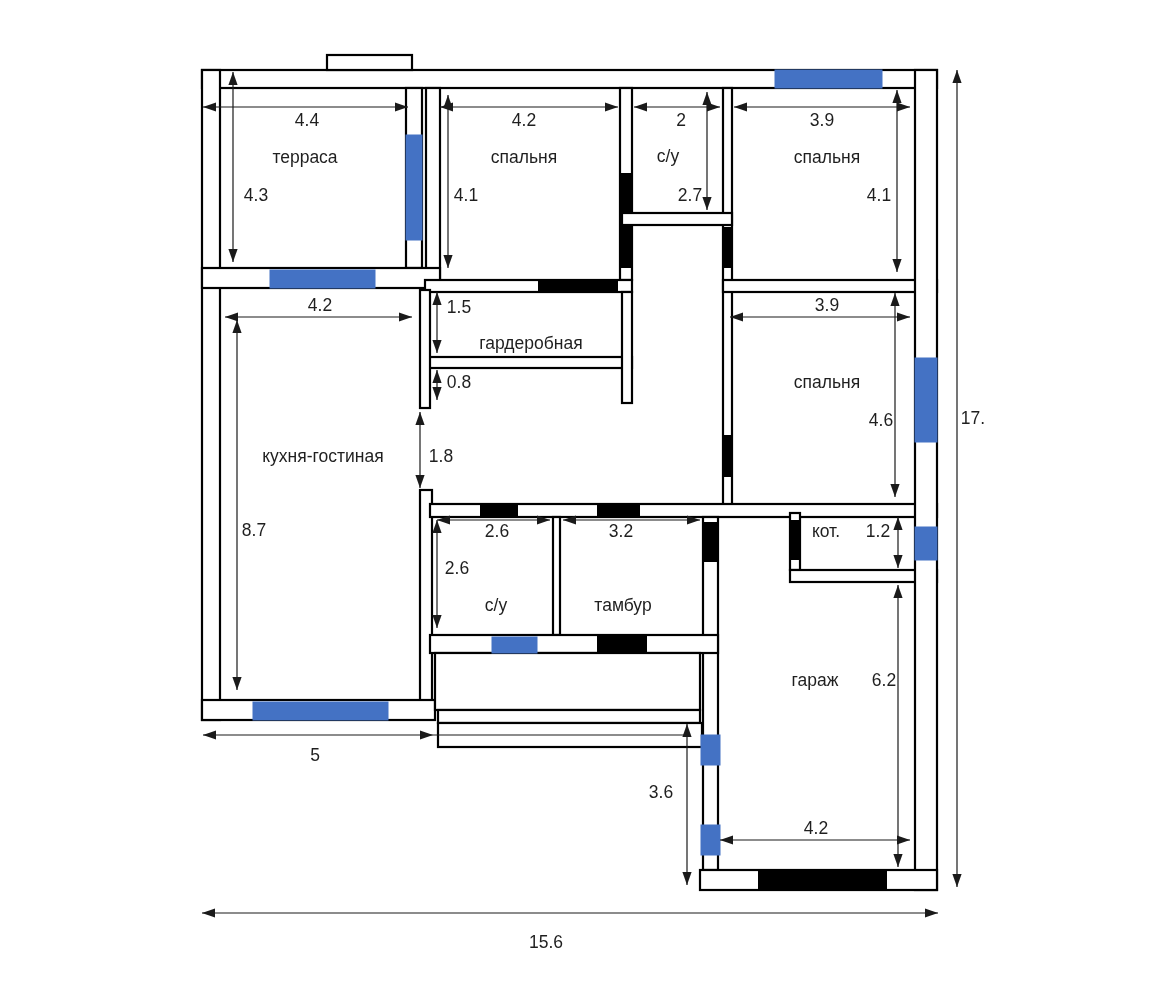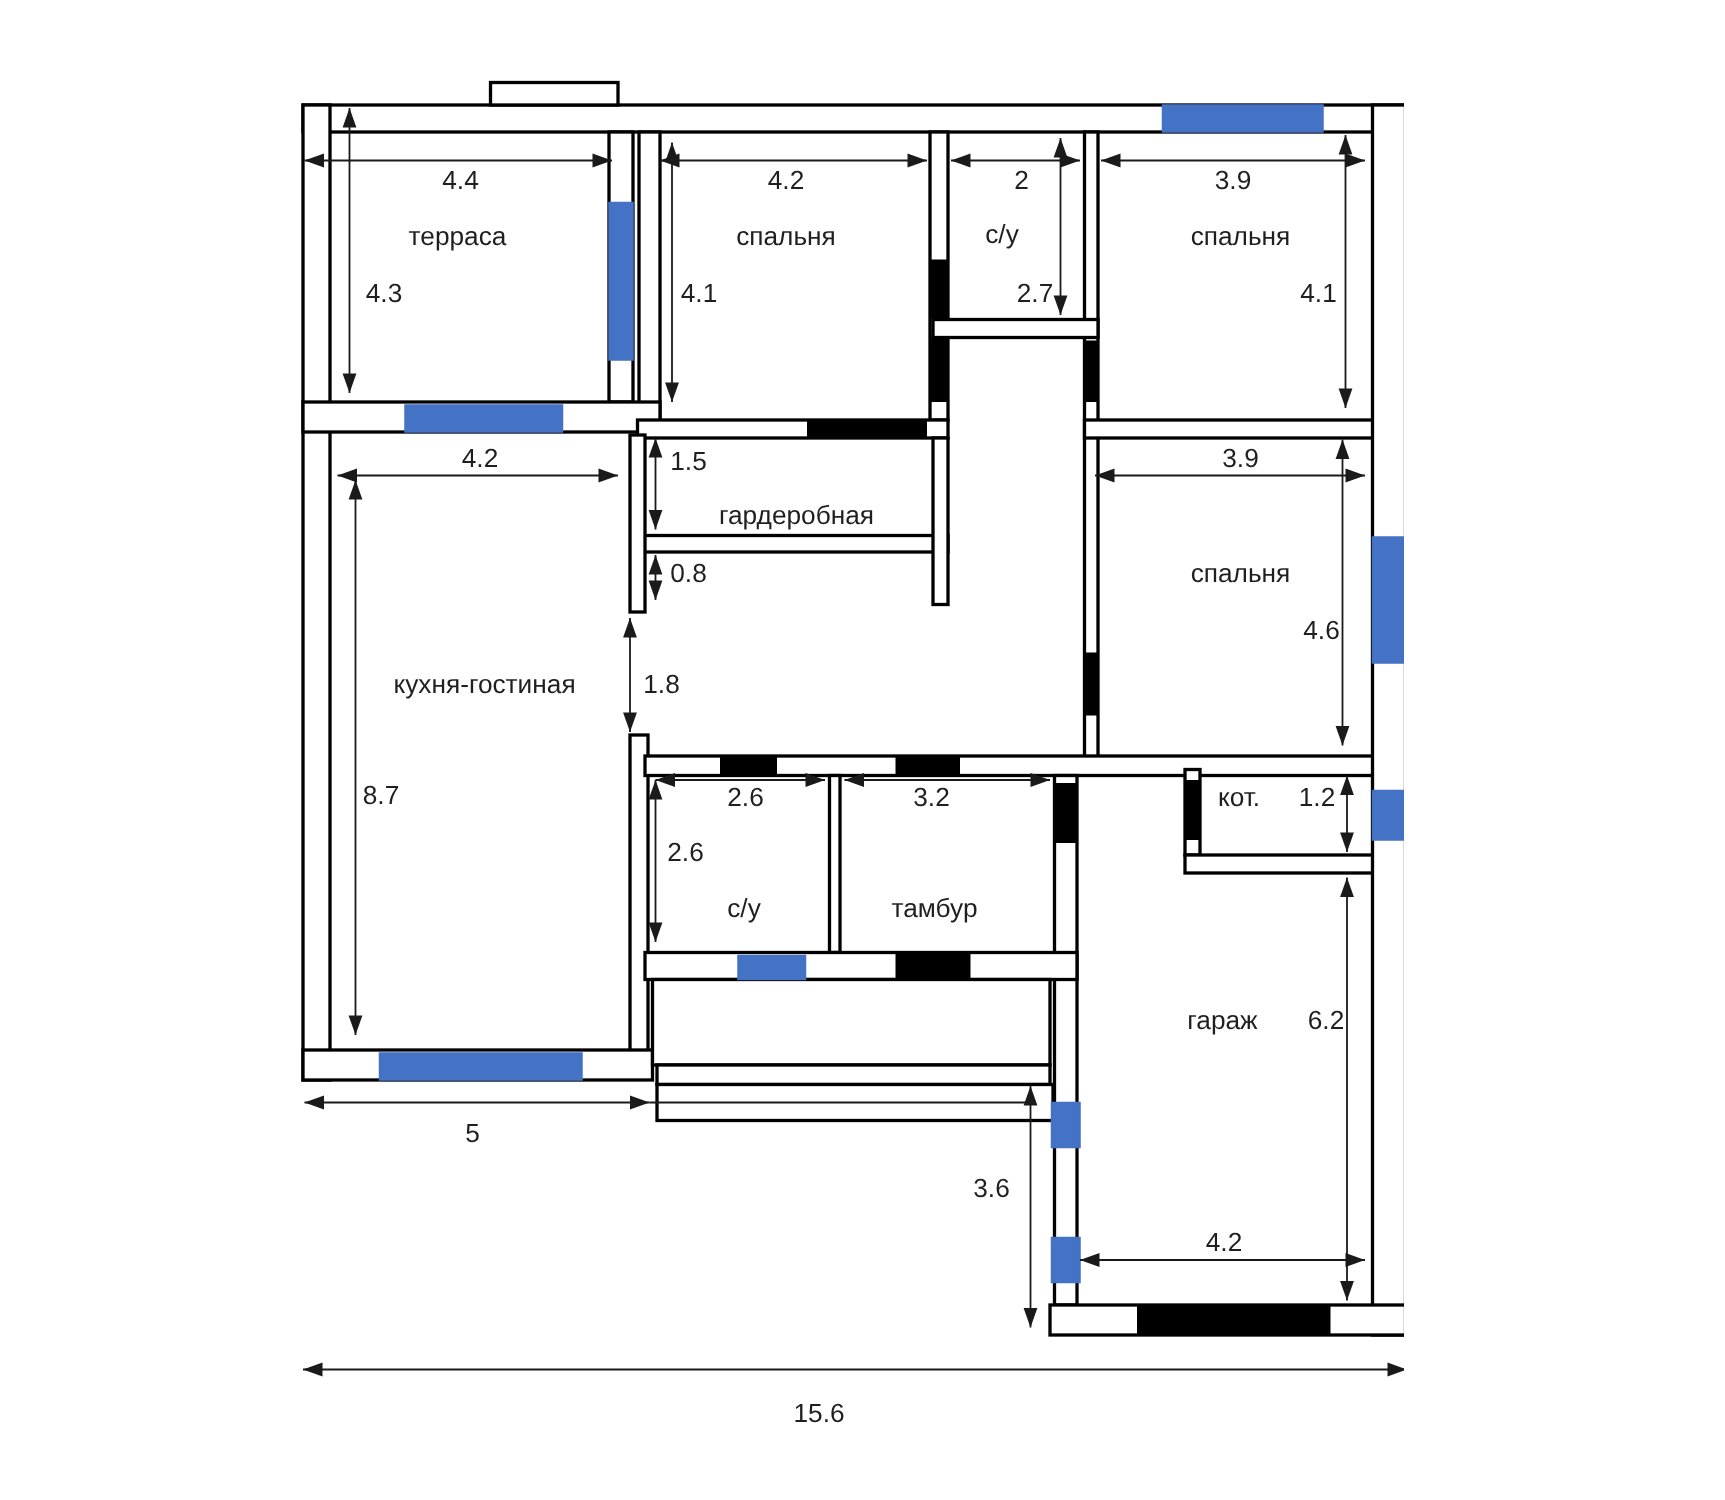--- a/index.html
+++ b/index.html
@@ -1,18 +1,18 @@
 <!DOCTYPE html>
 <html><head>
 <meta charset="utf-8">
 <style>
   html,body{margin:0;padding:0;background:#ffffff;}
   .stage{
     position:relative;
-    width:936px;height:1000px;
+    width:1150px;height:1000px;
     background:#ffffff;
     font-family:"Liberation Sans","DejaVu Sans",sans-serif;
     overflow:hidden;
   }
   svg text{
     font-family:"Liberation Sans","DejaVu Sans",sans-serif;
     fill:#1f1f1f;
   }
   .room-label{font-size:17.5px;}
   .dim-label{font-size:17.5px;}

